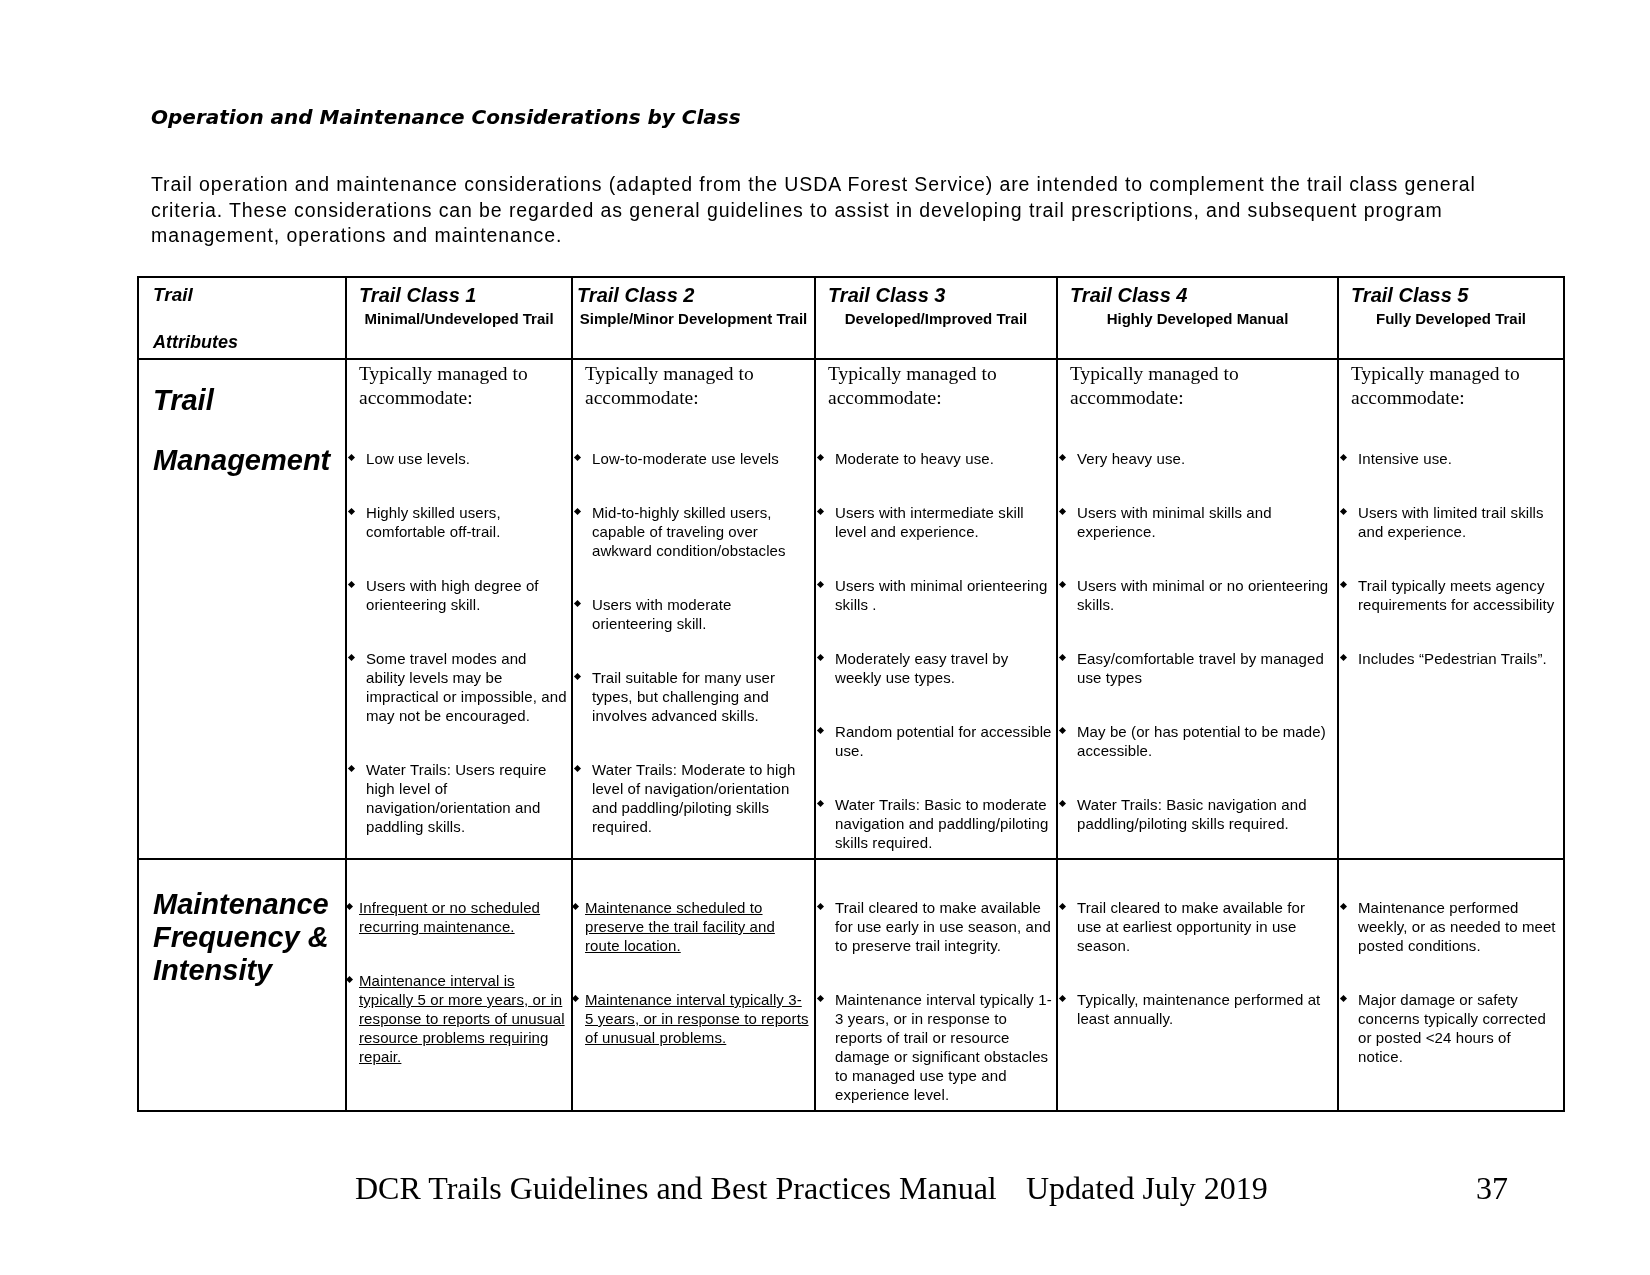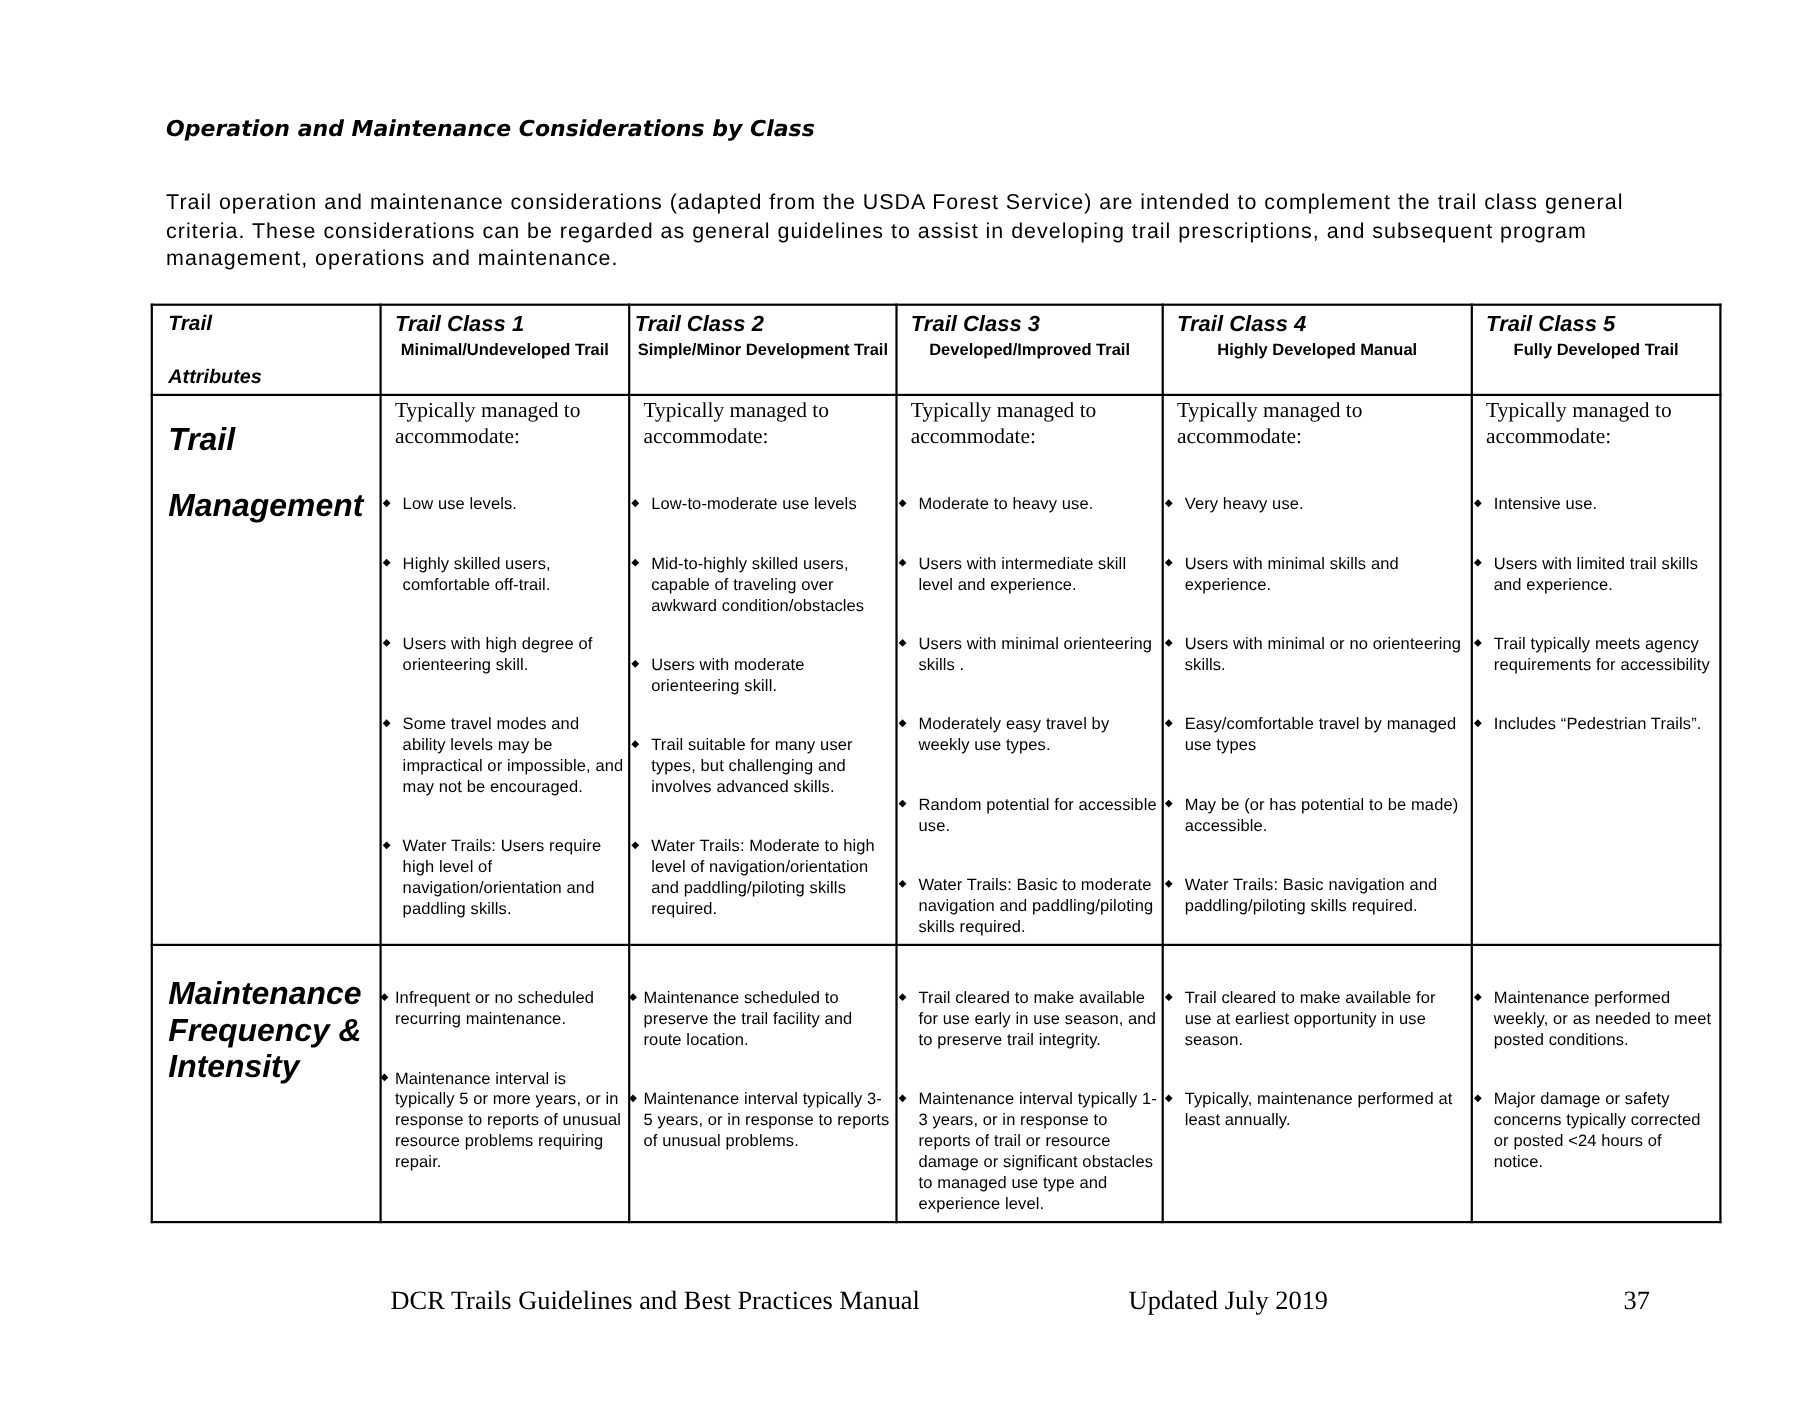--- a/index.html
+++ b/index.html
@@ -11,23 +11,23 @@
   th { font-weight:normal; text-align:left; }
   .hdr-cls { font-family:"Liberation Sans", sans-serif; font-weight:bold; font-style:italic; font-size:20px; padding:6px 0 0 12px; line-height:22px; }
   .hdr-sub { font-family:"Liberation Sans", sans-serif; font-weight:bold; font-size:15px; text-align:center; line-height:19px; padding:3px 6px 0 6px; }
   .attr-top { font-weight:bold; font-style:italic; font-size:19px; padding:6px 0 0 14px; }
   .attr-bot { font-weight:bold; font-style:italic; font-size:18px; padding:26px 0 0 14px; }
   .rowlabel { font-family:"Liberation Sans", sans-serif; font-weight:bold; font-style:italic; font-size:29px; padding-left:14px; line-height:33px; }
   .intro-cell { font-family:"Liberation Serif", serif; font-size:19.5px; line-height:24px; padding:2px 6px 4px 12px; }
   ul.bl { list-style:none; margin:0; padding:0 4px 0 0; }
   ul.bl li { position:relative; font-size:15px; line-height:19px; padding-left:19px; margin-bottom:6px; letter-spacing:0.1px;margin-top:35px; }
   ul.bl li .dot { position:absolute; left:2px; top:6px; width:5px; height:5px; background:#000; transform:rotate(45deg); }
-  ul.tight li { padding-left:12px; }
+  ul.tight li { padding-left:12px;text-decoration:underline; }
   ul.tight li .dot { left:0px; }
-  .footer { position:absolute; top:1170px; font-family:"Liberation Serif", serif; font-size:24px; }
+  .footer { position:absolute; top:1170px; font-family:"Liberation Serif", serif; font-size:32px; }
 </style>
 </head>
 <body>
 
 <div class="title">Operation and Maintenance Considerations by Class</div>
 <div class="intro">Trail operation and maintenance considerations (adapted from the USDA Forest Service) are intended to complement the trail class general criteria. These considerations can be regarded as general guidelines to assist in developing trail prescriptions, and subsequent program management, operations and maintenance.</div>
 
 <table class="grid">
   <colgroup>
     <col style="width:208px">

